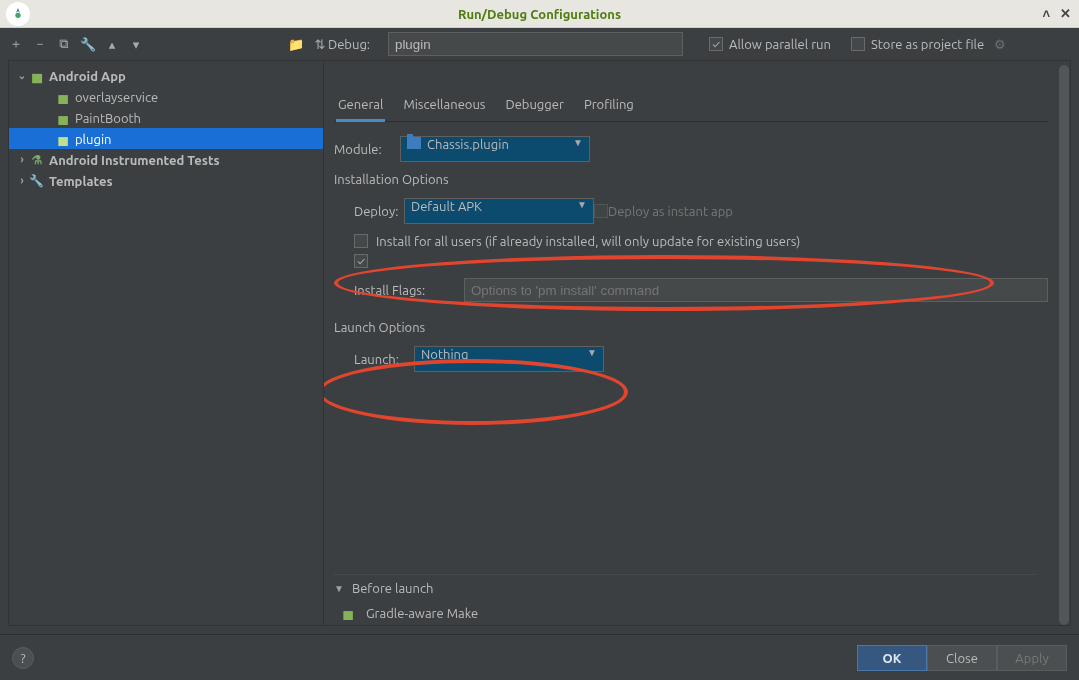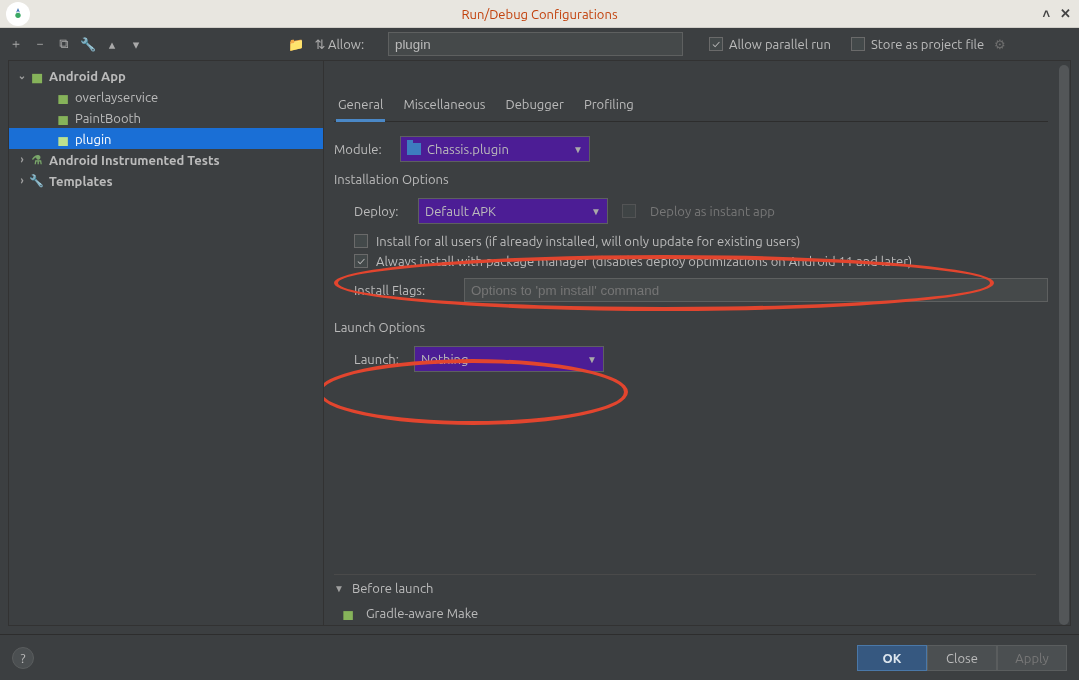--- a/index.html
+++ b/index.html
@@ -1,20 +1,20 @@
 <!DOCTYPE html>
 <html><head>
 <meta charset="utf-8">
 <style>
   * { box-sizing: border-box; margin: 0; padding: 0; }
   html, body { width: 1079px; height: 680px; font-family: "Segoe UI", "Ubuntu", sans-serif; font-size: 13px; background: #e8e6e0; overflow: hidden; }
   .titlebar { height: 28px; background: #e8e6e0; border-bottom: 1px solid #d0cec8; display: flex; align-items: center; position: relative; }
   .titlebar .app-icon { width: 24px; height: 24px; margin-left: 6px; border-radius: 50%; background: #fff; display:flex;align-items:center;justify-content:center;}
   .titlebar .app-icon svg { width:16px;height:16px;}
-  .titlebar .title { position:absolute; left:0; right:0; text-align:center; font-weight:normal; color:#c2410c; pointer-events:none;}
+  .titlebar .title { position:absolute; left:0; right:0; text-align:center; font-weight:bold; color:#4d7c0f; pointer-events:none;}
   .titlebar .win-controls { margin-left:auto; margin-right:8px; display:flex; gap:10px;}
   .titlebar .win-controls span { font-weight:bold; color:#444; cursor:pointer;}
 
   .dialog { position:absolute; top:28px; left:0; right:0; bottom:0; background:#3c3f41; color:#bbbbbb; display:flex; flex-direction:column;}
   .toolbar-row { height:32px; display:flex; align-items:center; padding:0 8px; }
   .toolbar-left { display:flex; align-items:center; gap:8px; width:320px;}
   .toolbar-left .tb-ico { width:16px; height:16px; display:flex;align-items:center;justify-content:center; color:#a9a9a9;}
   .toolbar-right { flex:1; display:flex; align-items:center;}
   .name-label { width:60px; color:#bbbbbb;}
   .name-input { width:295px; height:24px; background:#45494a; border:1px solid #5e6060; color:#bbbbbb; padding:0 6px;}
@@ -42,28 +42,28 @@
   .scrollbar-track { width:12px; background:#3c3f41;}
   .scrollbar-thumb { width:10px; height:560px; background:#535658; border-radius:5px; margin:4px auto 0 auto;}
 
   .tabs { display:flex; gap:16px; padding:10px 2px 0 2px; border-bottom:1px solid #2d2d2d; margin-top:26px;}
   .tab { padding:0 2px 8px 2px; color:#bbbbbb; cursor:pointer;}
   .tab.active { color:#bbbbbb; border-bottom:3px solid #4a88c7; margin-bottom:-1px;}
 
   .form { padding:14px 0;}
   .row { display:flex; align-items:center; margin-bottom:10px;}
   .row label.fld { width:66px;}
-  .select { height:26px; background:#4c1d95; border:1px solid #5e6060; color:#bbbbbb; display:flex; align-items:center; padding:0 6px; position:relative;}
+  .select { height:26px; background:#0c4a6e; border:1px solid #5e6060; color:#bbbbbb; display:flex; padding:0 6px; position:relative;}
   .select .caret { position:absolute; right:6px; color:#a9a9a9; font-size:10px;}
   .module-ico { width:14px; height:12px; background:#3d7dbf; margin-right:6px; display:inline-block; position:relative;}
   .module-ico::before { content:""; position:absolute; top:-3px; left:0; width:6px;height:3px;background:#3d7dbf;}
 
   .section-title { color:#bbbbbb; margin:8px 0 12px 0;}
   .indent { padding-left:20px;}
-  .deploy-row { display:flex; align-items:center; gap:14px;}
+  .deploy-row { display:flex; align-items:center; }
   .deploy-row label.fld { width:50px;}
   .check-row { display:flex; align-items:center; gap:8px; margin:6px 0;}
   .greyed { color:#777;}
   .install-flags-row { display:flex; align-items:center; gap:20px; margin-top:10px;}
   .install-flags-row .txt { flex:1; height:24px; background:#45494a; border:1px solid #5e6060; padding:0 6px; color:#777;}
 
   .before-launch { position:absolute; left:10px; right:22px; bottom:0;}
   .bl-header { display:flex; align-items:center; gap:8px; padding:6px 0; border-top:1px solid #4a4a4a;}
   .bl-arrow { font-size:10px; color:#a0a0a0;}
   .bl-list { background:#3c3f41; padding:4px 6px;}
@@ -103,21 +103,21 @@
       <span class="tb-ico">－</span>
       <span class="tb-ico">⧉</span>
       <span class="tb-ico">🔧</span>
       <span class="tb-ico">▴</span>
       <span class="tb-ico">▾</span>
       <span style="flex:1"></span>
       <span class="tb-ico">📁</span>
       <span class="tb-ico greyed">⇅</span>
     </div>
     <div class="toolbar-right">
-      <label class="name-label">Allow:</label>
+      <label class="name-label">Debug:</label>
       <input class="name-input" value="plugin" style="">
       <div class="parallel">
         <span class="checkbox checked"></span>
         <span>Allow parallel run</span>
       </div>
       <div class="store">
         <span class="checkbox"></span>
         <span>Store as project file</span>
         <span class="gear-mini">⚙</span>
       </div>
@@ -186,21 +186,20 @@
               </div>
               <span class="checkbox" style="opacity:.5"></span>
               <span class="greyed">Deploy as instant app</span>
             </div>
             <div class="check-row">
               <span class="checkbox"></span>
               <span>Install for all users (if already installed, will only update for existing users)</span>
             </div>
             <div class="check-row">
               <span class="checkbox checked"></span>
-              <span>Always install with package manager (disables deploy optimizations on Android 11 and later)</span>
             </div>
             <div class="install-flags-row">
               <label style="width:90px">Install Flags:</label>
               <input class="txt" placeholder="Options to 'pm install' command" style="">
             </div>
           </div>
 
           <div class="section-title" style="margin-top:18px">Launch Options</div>
           <div class="indent">
             <div class="row">

